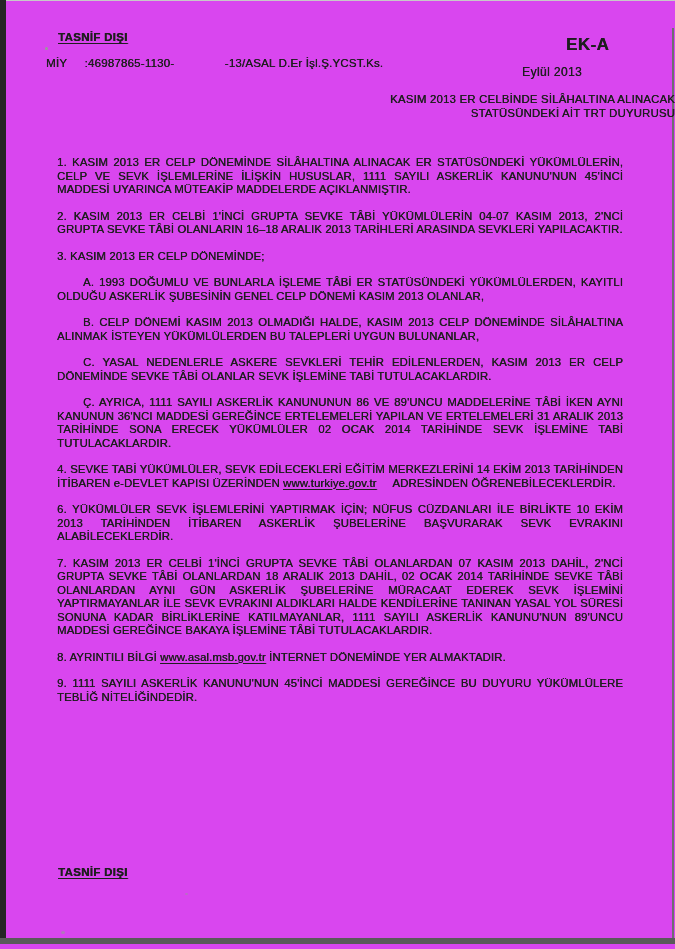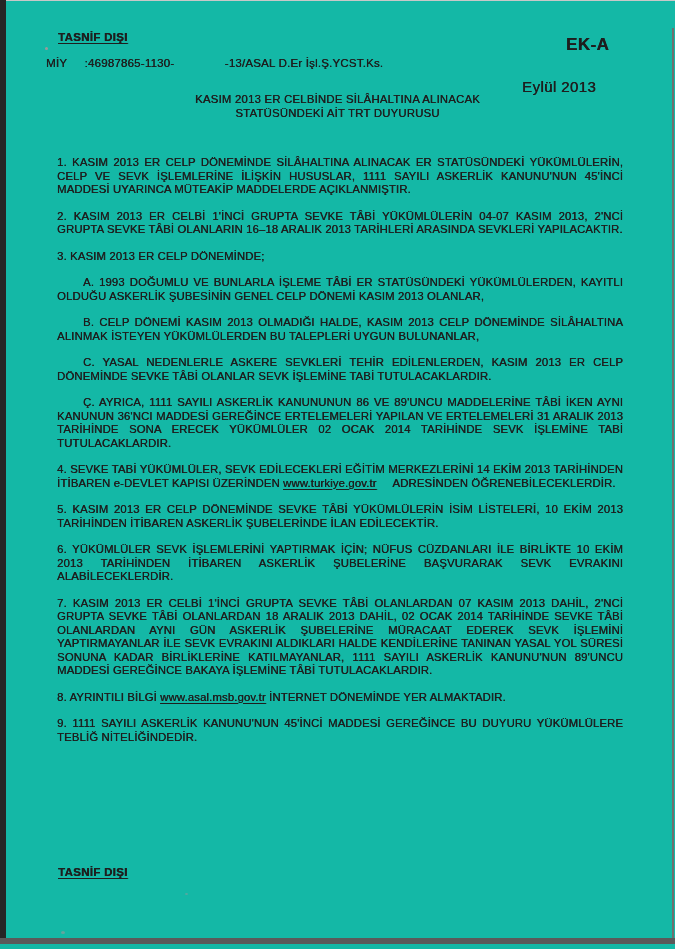--- a/index.html
+++ b/index.html
@@ -4,21 +4,21 @@
 <style>
   html, body {
     margin: 0;
     padding: 0;
     background: #ffffff;
   }
   .page {
     position: relative;
     width: 675px;
     height: 949px;
-    background: #14b8a6;
+    background: #d946ef;
     overflow: hidden;
     font-family: "Liberation Sans", sans-serif;
     color: #1e1e1e;
     
     text-shadow: 0.35px 0 0 currentColor;
   }
   
   .edge-left {
     position: absolute;
     left: 0; top: 0;
@@ -73,29 +73,29 @@
     left: 46px; top: 57px;
     font-size: 11.5px;
     letter-spacing: 0.2px;
     white-space: nowrap;
   }
   .docnum-label { display: inline-block; }
   .docnum-value { display: inline-block; margin-left: 14px; }
   .docnum-suffix { display: inline-block; margin-left: 47px; }
   .doc-date {
     position: absolute;
-    left: 522px; top: 78px;
-    font-size: 15px;
+    left: 522px; top: 65px;
+    font-size: 12px;
     letter-spacing: 0.4px;
   }
   .title-block {
     position: absolute;
     left: 0; top: 92px;
     width: 675px;
-    text-align: center;
+    text-align: right;
     font-size: 11.3px;
     letter-spacing: 0.25px;
     line-height: 14px;
   }
   .doc-body {
     position: absolute;
     left: 57px; top: 156px;
     width: 566px;
     font-size: 11.3px;
     line-height: 13.5px;
@@ -154,21 +154,20 @@
 
   <div class="doc-body">
       <p class="para"><span>1. KASIM 2013 ER CELP DÖNEMİNDE SİLÂHALTINA ALINACAK ER STATÜSÜNDEKİ YÜKÜMLÜLERİN, CELP VE SEVK İŞLEMLERİNE İLİŞKİN HUSUSLAR, 1111 SAYILI ASKERLİK KANUNU'NUN 45'İNCİ MADDESİ UYARINCA MÜTEAKİP MADDELERDE AÇIKLANMIŞTIR.</span></p>
       <p class="para"><span>2. KASIM 2013 ER CELBİ 1'İNCİ GRUPTA SEVKE TÂBİ YÜKÜMLÜLERİN 04-07 KASIM 2013, 2'NCİ GRUPTA SEVKE TÂBİ OLANLARIN 16–18 ARALIK 2013 TARİHLERİ ARASINDA SEVKLERİ YAPILACAKTIR.</span></p>
       <p class="para"><span>3. KASIM 2013 ER CELP DÖNEMİNDE;</span></p>
       <p class="para indent"><span>A. 1993 DOĞUMLU VE BUNLARLA İŞLEME TÂBİ ER STATÜSÜNDEKİ YÜKÜMLÜLERDEN, KAYITLI OLDUĞU ASKERLİK ŞUBESİNİN GENEL CELP DÖNEMİ KASIM 2013 OLANLAR,</span></p>
       <p class="para indent"><span>B. CELP DÖNEMİ KASIM 2013 OLMADIĞI HALDE, KASIM 2013 CELP DÖNEMİNDE SİLÂHALTINA ALINMAK İSTEYEN YÜKÜMLÜLERDEN BU TALEPLERİ UYGUN BULUNANLAR,</span></p>
       <p class="para indent"><span>C. YASAL NEDENLERLE ASKERE SEVKLERİ TEHİR EDİLENLERDEN, KASIM 2013 ER CELP DÖNEMİNDE SEVKE TÂBİ OLANLAR SEVK İŞLEMİNE TABİ TUTULACAKLARDIR.</span></p>
       <p class="para indent"><span>Ç. AYRICA, 1111 SAYILI ASKERLİK KANUNUNUN 86 VE 89'UNCU MADDELERİNE TÂBİ İKEN AYNI KANUNUN 36'NCI MADDESİ GEREĞİNCE ERTELEMELERİ YAPILAN VE ERTELEMELERİ 31 ARALIK 2013 TARİHİNDE SONA ERECEK YÜKÜMLÜLER 02 OCAK 2014 TARİHİNDE SEVK İŞLEMİNE TABİ TUTULACAKLARDIR.</span></p>
       <p class="para"><span>4. SEVKE TABİ YÜKÜMLÜLER, SEVK EDİLECEKLERİ EĞİTİM MERKEZLERİNİ 14 EKİM 2013 TARİHİNDEN İTİBAREN e-DEVLET KAPISI ÜZERİNDEN </span><span class="u">www.turkiye.gov.tr</span><span>&nbsp;&nbsp;&nbsp;&nbsp; ADRESİNDEN ÖĞRENEBİLECEKLERDİR.</span></p>
-      <p class="para"><span>5. KASIM 2013 ER CELP DÖNEMİNDE SEVKE TÂBİ YÜKÜMLÜLERİN İSİM LİSTELERİ, 10 EKİM 2013 TARİHİNDEN İTİBAREN ASKERLİK ŞUBELERİNDE İLAN EDİLECEKTİR.</span></p>
       <p class="para"><span>6. YÜKÜMLÜLER SEVK İŞLEMLERİNİ YAPTIRMAK İÇİN; NÜFUS CÜZDANLARI İLE BİRLİKTE 10 EKİM 2013 TARİHİNDEN İTİBAREN ASKERLİK ŞUBELERİNE BAŞVURARAK SEVK EVRAKINI ALABİLECEKLERDİR.</span></p>
       <p class="para"><span>7. KASIM 2013 ER CELBİ 1'İNCİ GRUPTA SEVKE TÂBİ OLANLARDAN 07 KASIM 2013 DAHİL, 2'NCİ GRUPTA SEVKE TÂBİ OLANLARDAN 18 ARALIK 2013 DAHİL, 02 OCAK 2014 TARİHİNDE SEVKE TÂBİ OLANLARDAN AYNI GÜN ASKERLİK ŞUBELERİNE MÜRACAAT EDEREK SEVK İŞLEMİNİ YAPTIRMAYANLAR İLE SEVK EVRAKINI ALDIKLARI HALDE KENDİLERİNE TANINAN YASAL YOL SÜRESİ SONUNA KADAR BİRLİKLERİNE KATILMAYANLAR, 1111 SAYILI ASKERLİK KANUNU'NUN 89'UNCU MADDESİ GEREĞİNCE BAKAYA İŞLEMİNE TÂBİ TUTULACAKLARDIR.</span></p>
       <p class="para"><span>8.  AYRINTILI BİLGİ  </span><span class="u">www.asal.msb.gov.tr</span><span> İNTERNET DÖNEMİNDE YER ALMAKTADIR.</span></p>
       <p class="para"><span>9. 1111 SAYILI ASKERLİK KANUNU'NUN 45'İNCİ MADDESİ GEREĞİNCE BU DUYURU YÜKÜMLÜLERE TEBLİĞ NİTELİĞİNDEDİR.</span></p>
     </div>
 
   <div class="classification-bottom">TASNİF DIŞI</div>
 
 </div>
 

